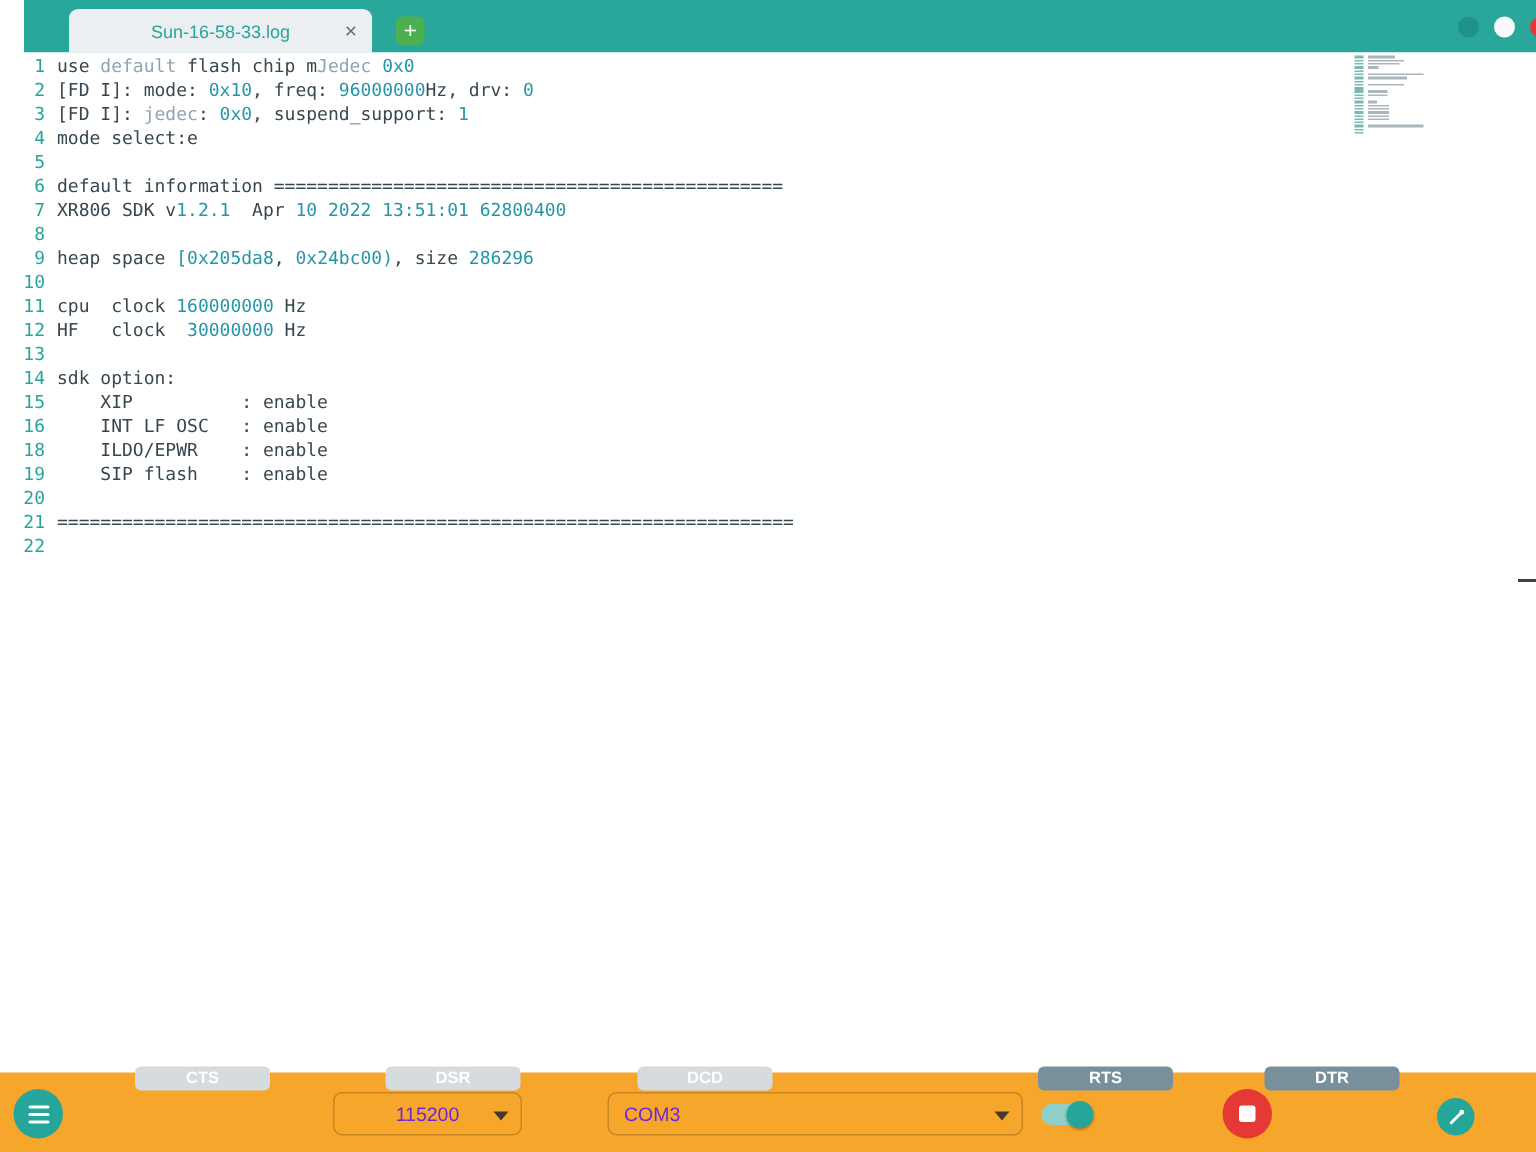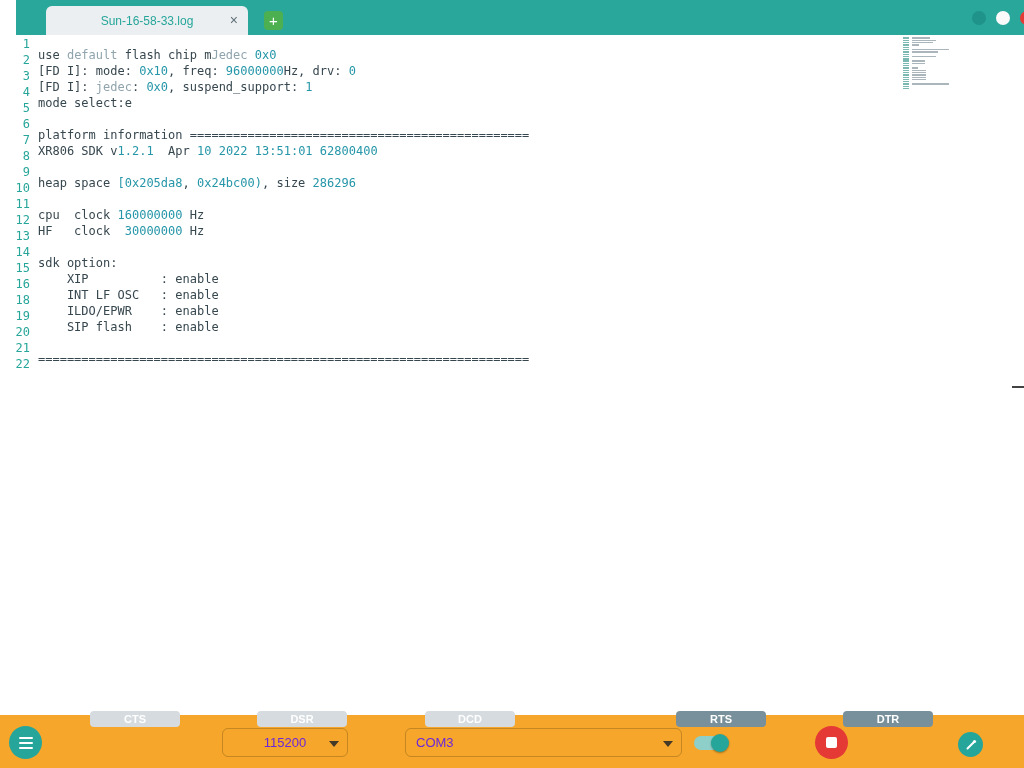--- a/index.html
+++ b/index.html
@@ -29,21 +29,21 @@
   .dot-close { left:1004px; background:var(--c-close-red,#e53935); }
 
   
   .editor { position:absolute; top:35px; left:0; width:1024px; height:680px; background:#fff; }
   #lines {
     position:absolute; left:4px; top:1px; right:131px;
     font-family:"DejaVu Sans Mono", monospace; font-size:12px;
   }
   .row { display:flex; height:16px; line-height:16px; white-space:pre; }
   .lnum { width:26px; text-align:right; margin-right:8px; color:var(--c-accent,#26a69a); flex:none; }
-  .ltext { flex:1; color:var(--c-text,#37474f); position:relative;margin-top:11px; }
+  .ltext { flex:1; color:var(--c-text,#37474f); position:relative; }
   .row.active .ltext { border-bottom:1px solid #bdbdbd; }
   .tok-p { color:var(--c-text,#37474f); }
   .tok-n { color:var(--c-number,#2596a8); }
   .tok-m { color:var(--c-muted,#90a4ae); }
   .caret { position:absolute; left:0; top:1px; width:1px; height:13px; background:#263238; animation:blink 1s steps(1) infinite; }
   @keyframes blink { 50% { opacity:0; } }
 
   .minimap { position:absolute; right:49px; top:2px; width:72px; height:56px; }
   .mm-row { height:2.3px; display:flex; align-items:center; }
   .mm-num { width:6px; height:1.4px; background:#79b9b2; margin-right:3px; flex:none; }
@@ -98,21 +98,21 @@
   <span class="dot dot-close"></span>
 </div>
 
 <div class="editor">
   <div id="lines">
       <div class="row"><span class="lnum">1</span><span class="ltext"><span class="tok-p">use </span><span class="tok-m">default</span><span class="tok-p"> flash chip m</span><span class="tok-m">Jedec</span><span class="tok-p"> </span><span class="tok-n">0x0</span></span></div>
       <div class="row"><span class="lnum">2</span><span class="ltext"><span class="tok-p">[FD I]: mode: </span><span class="tok-n">0x10</span><span class="tok-p">, freq: </span><span class="tok-n">96000000</span><span class="tok-p">Hz, drv: </span><span class="tok-n">0</span></span></div>
       <div class="row"><span class="lnum">3</span><span class="ltext"><span class="tok-p">[FD I]: </span><span class="tok-m">jedec</span><span class="tok-p">: </span><span class="tok-n">0x0</span><span class="tok-p">, suspend_support: </span><span class="tok-n">1</span></span></div>
       <div class="row"><span class="lnum">4</span><span class="ltext"><span class="tok-p">mode select:e</span></span></div>
       <div class="row"><span class="lnum">5</span><span class="ltext"></span></div>
-      <div class="row"><span class="lnum">6</span><span class="ltext"><span class="tok-p">platform information ===============================================</span></span></div>
+      <div class="row"><span class="lnum">6</span><span class="ltext"><span class="tok-p">default information ===============================================</span></span></div>
       <div class="row"><span class="lnum">7</span><span class="ltext"><span class="tok-p">XR806 SDK v</span><span class="tok-n">1.2.1</span><span class="tok-p">  Apr </span><span class="tok-n">10</span><span class="tok-p"> </span><span class="tok-n">2022</span><span class="tok-p"> </span><span class="tok-n">13:51:01</span><span class="tok-p"> </span><span class="tok-n">62800400</span></span></div>
       <div class="row"><span class="lnum">8</span><span class="ltext"></span></div>
       <div class="row"><span class="lnum">9</span><span class="ltext"><span class="tok-p">heap space </span><span class="tok-n">[0x205da8</span><span class="tok-p">, </span><span class="tok-n">0x24bc00)</span><span class="tok-p">, size </span><span class="tok-n">286296</span></span></div>
       <div class="row"><span class="lnum">10</span><span class="ltext"></span></div>
       <div class="row"><span class="lnum">11</span><span class="ltext"><span class="tok-p">cpu  clock </span><span class="tok-n">160000000</span><span class="tok-p"> Hz</span></span></div>
       <div class="row"><span class="lnum">12</span><span class="ltext"><span class="tok-p">HF   clock  </span><span class="tok-n">30000000</span><span class="tok-p"> Hz</span></span></div>
       <div class="row"><span class="lnum">13</span><span class="ltext"></span></div>
       <div class="row"><span class="lnum">14</span><span class="ltext"><span class="tok-p">sdk option:</span></span></div>
       <div class="row"><span class="lnum">15</span><span class="ltext"><span class="tok-p">    XIP          : enable</span></span></div>
       <div class="row"><span class="lnum">16</span><span class="ltext"><span class="tok-p">    INT LF OSC   : enable</span></span></div>
@@ -210,21 +210,21 @@
       </div>
     </div>
   <div class="overview-marker"></div>
 </div>
 
 <div class="statusbar">
   <div id="signals">
       <div class="signal" style="left: 90px;">CTS</div>
       <div class="signal" style="left: 257px;">DSR</div>
       <div class="signal" style="left: 425px;">DCD</div>
-      <div class="signal on" style="left: 676px; text-align: center;">RTS</div>
+      <div class="signal on" style="left: 692px; text-align: center;">RTS</div>
       <div class="signal on" style="left: 843px;">DTR</div>
     </div>
 
   <button class="circle-btn" id="menu-btn">
     <span class="hamburger">
         <span></span>
         <span></span>
         <span></span>
       </span>
   </button>

